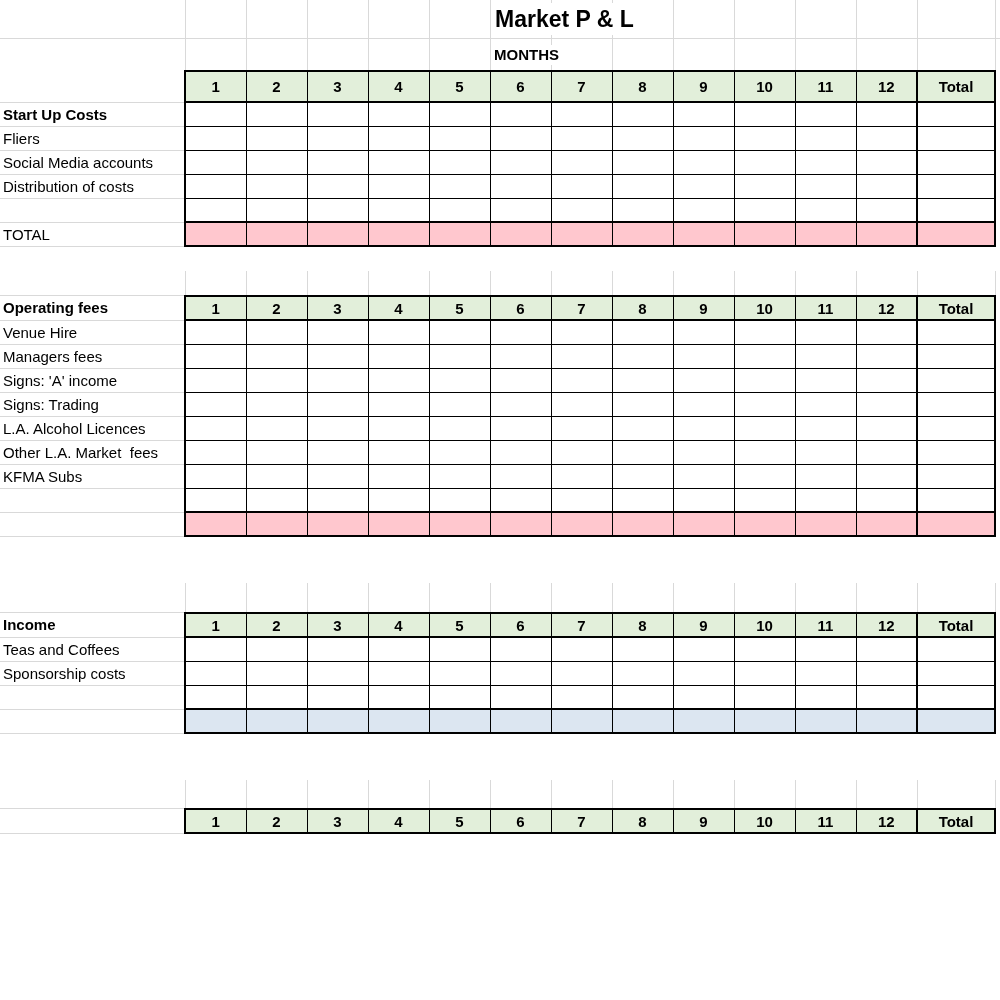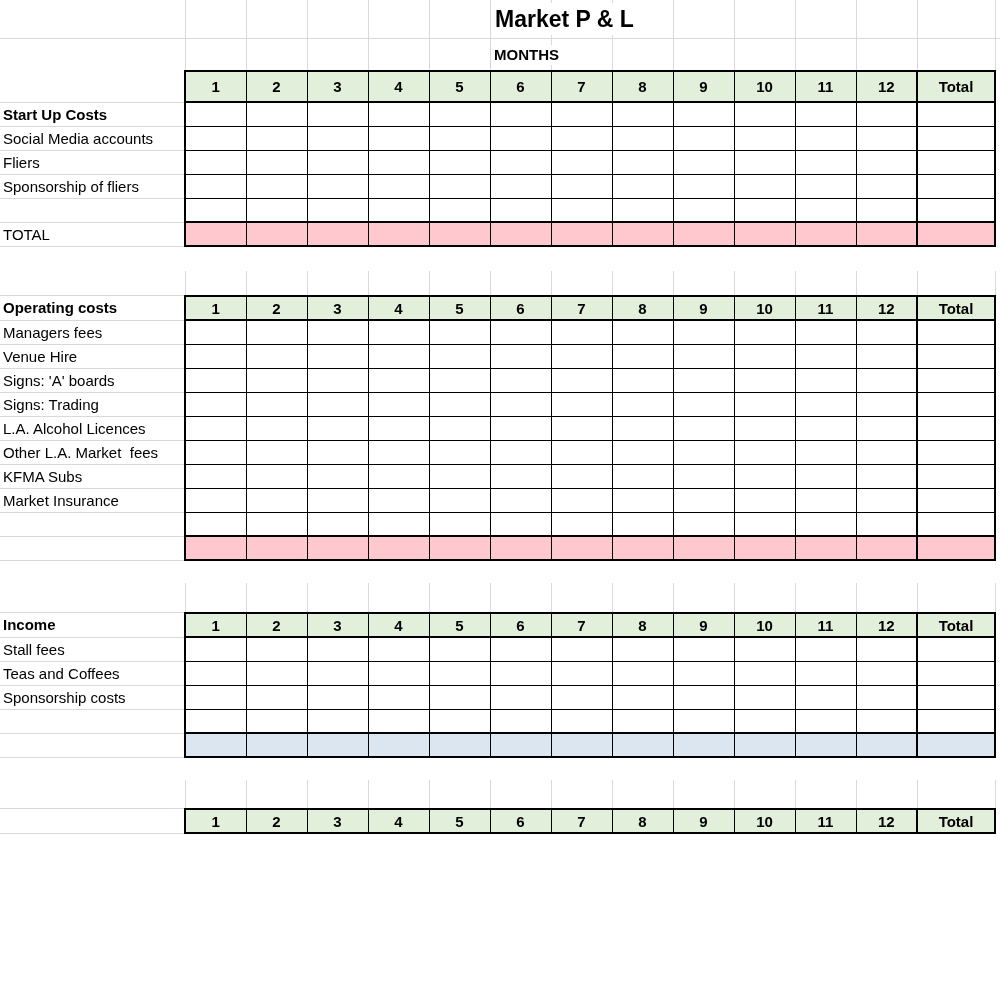--- a/index.html
+++ b/index.html
@@ -97,53 +97,53 @@
           <td class="data"></td>
           <td class="data"></td>
           <td class="data"></td>
           <td class="data"></td>
           <td class="data"></td>
           <td class="data"></td>
           <td class="data"></td>
           <td class="data c12"></td>
         </tr>
         <tr>
+          <td class="lab">Fliers</td>
+          <td class="data c0"></td>
+          <td class="data"></td>
+          <td class="data"></td>
+          <td class="data"></td>
+          <td class="data"></td>
+          <td class="data"></td>
+          <td class="data"></td>
+          <td class="data"></td>
+          <td class="data"></td>
+          <td class="data"></td>
+          <td class="data"></td>
+          <td class="data"></td>
+          <td class="data c12"></td>
+        </tr>
+        <tr>
           <td class="lab">Social Media accounts</td>
           <td class="data c0"></td>
           <td class="data"></td>
           <td class="data"></td>
           <td class="data"></td>
           <td class="data"></td>
           <td class="data"></td>
           <td class="data"></td>
           <td class="data"></td>
           <td class="data"></td>
           <td class="data"></td>
           <td class="data"></td>
           <td class="data"></td>
           <td class="data c12"></td>
         </tr>
         <tr>
-          <td class="lab">Fliers</td>
-          <td class="data c0"></td>
-          <td class="data"></td>
-          <td class="data"></td>
-          <td class="data"></td>
-          <td class="data"></td>
-          <td class="data"></td>
-          <td class="data"></td>
-          <td class="data"></td>
-          <td class="data"></td>
-          <td class="data"></td>
-          <td class="data"></td>
-          <td class="data"></td>
-          <td class="data c12"></td>
-        </tr>
-        <tr>
-          <td class="lab">Sponsorship of fliers</td>
+          <td class="lab">Distribution of costs</td>
           <td class="data c0"></td>
           <td class="data"></td>
           <td class="data"></td>
           <td class="data"></td>
           <td class="data"></td>
           <td class="data"></td>
           <td class="data"></td>
           <td class="data"></td>
           <td class="data"></td>
           <td class="data"></td>
@@ -201,69 +201,69 @@
         <col style="width:61px">
         <col style="width:61px">
         <col style="width:61px">
         <col style="width:61px">
         <col style="width:61px">
         <col style="width:61px">
         <col style="width:78px">
       </colgroup>
   <tbody>
         <tr>
-          <td class="lab b">Operating costs</td>
+          <td class="lab b">Operating fees</td>
           <td class="hdr c0" style="background: rgb(226, 239, 218);">1</td>
           <td class="hdr" style="background: rgb(226, 239, 218);">2</td>
           <td class="hdr" style="background: rgb(226, 239, 218);">3</td>
           <td class="hdr" style="background: rgb(226, 239, 218);">4</td>
           <td class="hdr" style="background: rgb(226, 239, 218);">5</td>
           <td class="hdr" style="background: rgb(226, 239, 218);">6</td>
           <td class="hdr" style="background: rgb(226, 239, 218);">7</td>
           <td class="hdr" style="background: rgb(226, 239, 218);">8</td>
           <td class="hdr" style="background: rgb(226, 239, 218);">9</td>
           <td class="hdr" style="background: rgb(226, 239, 218);">10</td>
           <td class="hdr" style="background: rgb(226, 239, 218);">11</td>
           <td class="hdr" style="background: rgb(226, 239, 218);">12</td>
           <td class="hdr c12" style="background: rgb(226, 239, 218);">Total</td>
         </tr>
         <tr>
+          <td class="lab">Venue Hire</td>
+          <td class="data c0"></td>
+          <td class="data"></td>
+          <td class="data"></td>
+          <td class="data"></td>
+          <td class="data"></td>
+          <td class="data"></td>
+          <td class="data"></td>
+          <td class="data"></td>
+          <td class="data"></td>
+          <td class="data"></td>
+          <td class="data"></td>
+          <td class="data"></td>
+          <td class="data c12"></td>
+        </tr>
+        <tr>
           <td class="lab">Managers fees</td>
           <td class="data c0"></td>
           <td class="data"></td>
           <td class="data"></td>
           <td class="data"></td>
           <td class="data"></td>
           <td class="data"></td>
           <td class="data"></td>
           <td class="data"></td>
           <td class="data"></td>
           <td class="data"></td>
           <td class="data"></td>
           <td class="data"></td>
           <td class="data c12"></td>
         </tr>
         <tr>
-          <td class="lab">Venue Hire</td>
-          <td class="data c0"></td>
-          <td class="data"></td>
-          <td class="data"></td>
-          <td class="data"></td>
-          <td class="data"></td>
-          <td class="data"></td>
-          <td class="data"></td>
-          <td class="data"></td>
-          <td class="data"></td>
-          <td class="data"></td>
-          <td class="data"></td>
-          <td class="data"></td>
-          <td class="data c12"></td>
-        </tr>
-        <tr>
-          <td class="lab">Signs: 'A' boards</td>
+          <td class="lab">Signs: 'A' income</td>
           <td class="data c0"></td>
           <td class="data"></td>
           <td class="data"></td>
           <td class="data"></td>
           <td class="data"></td>
           <td class="data"></td>
           <td class="data"></td>
           <td class="data"></td>
           <td class="data"></td>
           <td class="data"></td>
@@ -314,36 +314,20 @@
           <td class="data"></td>
           <td class="data"></td>
           <td class="data"></td>
           <td class="data"></td>
           <td class="data"></td>
           <td class="data"></td>
           <td class="data c12"></td>
         </tr>
         <tr>
           <td class="lab">KFMA Subs</td>
-          <td class="data c0"></td>
-          <td class="data"></td>
-          <td class="data"></td>
-          <td class="data"></td>
-          <td class="data"></td>
-          <td class="data"></td>
-          <td class="data"></td>
-          <td class="data"></td>
-          <td class="data"></td>
-          <td class="data"></td>
-          <td class="data"></td>
-          <td class="data"></td>
-          <td class="data c12"></td>
-        </tr>
-        <tr>
-          <td class="lab">Market Insurance</td>
           <td class="data c0"></td>
           <td class="data"></td>
           <td class="data"></td>
           <td class="data"></td>
           <td class="data"></td>
           <td class="data"></td>
           <td class="data"></td>
           <td class="data"></td>
           <td class="data"></td>
           <td class="data"></td>
@@ -417,36 +401,20 @@
           <td class="hdr" style="background: rgb(226, 239, 218);">6</td>
           <td class="hdr" style="background: rgb(226, 239, 218);">7</td>
           <td class="hdr" style="background: rgb(226, 239, 218);">8</td>
           <td class="hdr" style="background: rgb(226, 239, 218);">9</td>
           <td class="hdr" style="background: rgb(226, 239, 218);">10</td>
           <td class="hdr" style="background: rgb(226, 239, 218);">11</td>
           <td class="hdr" style="background: rgb(226, 239, 218);">12</td>
           <td class="hdr c12" style="background: rgb(226, 239, 218);">Total</td>
         </tr>
         <tr>
-          <td class="lab">Stall fees</td>
-          <td class="data c0"></td>
-          <td class="data"></td>
-          <td class="data"></td>
-          <td class="data"></td>
-          <td class="data"></td>
-          <td class="data"></td>
-          <td class="data"></td>
-          <td class="data"></td>
-          <td class="data"></td>
-          <td class="data"></td>
-          <td class="data"></td>
-          <td class="data"></td>
-          <td class="data c12"></td>
-        </tr>
-        <tr>
           <td class="lab">Teas and Coffees</td>
           <td class="data c0"></td>
           <td class="data"></td>
           <td class="data"></td>
           <td class="data"></td>
           <td class="data"></td>
           <td class="data"></td>
           <td class="data"></td>
           <td class="data"></td>
           <td class="data"></td>

